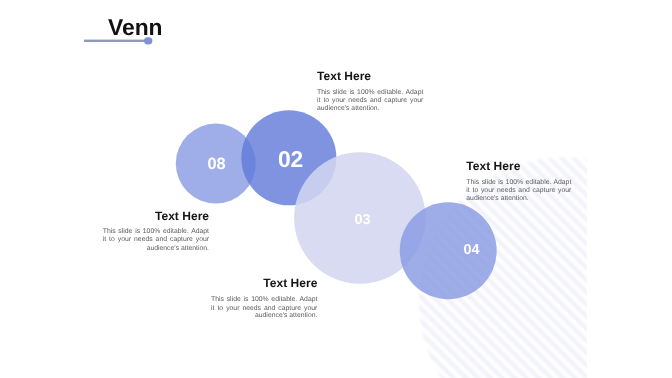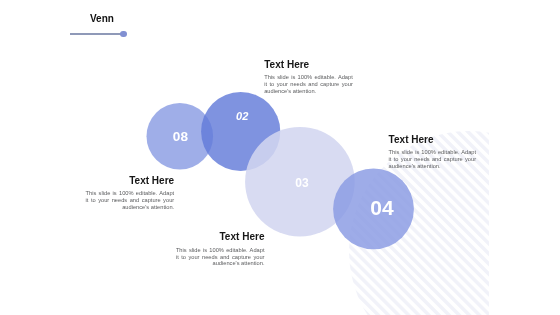--- a/index.html
+++ b/index.html
@@ -1,18 +1,18 @@
 <!DOCTYPE html>
 <html><head>
 <meta charset="utf-8">
 <style>
   html,body{margin:0;padding:0;}
   body{width:560px;height:315px;background:#ffffff;font-family:"Liberation Sans",sans-serif;overflow:hidden;-webkit-font-smoothing:antialiased;}
   #slide{position:relative;width:560px;height:315px;background:#fff;overflow:hidden;}
-  .title{position:absolute;opacity:0.999;left:90px;top:13px;font-size:10px;font-weight:bold;color:#111;letter-spacing:0;}
+  .title{position:absolute;opacity:0.999;left:90px;top:13px;font-size:19px;font-weight:bold;color:#111;letter-spacing:0;}
   .rule{position:absolute;left:70px;top:32.9px;width:53px;height:1.7px;background:#8f99b8;}
   .knob{position:absolute;left:119.9px;top:30.5px;width:6.9px;height:6.9px;border-radius:50%;background:#8190d2;}
   svg.stage{position:absolute;left:0;top:0;width:560px;height:315px;}
   .num{position:absolute;opacity:0.999;color:#fff;font-size:13.6px;font-weight:bold;transform:translate(-50%,-50%);}
   .blk{position:absolute;opacity:0.999;}
   .blk h4{margin:0;font-size:10px;font-weight:bold;color:#171717;letter-spacing:0.02px;}
   .blk p{margin:4.5px 0 0 0;font-size:5.7px;line-height:6.9px;color:#5b5c5e;text-align:justify;text-align-last:left;}
   .blk.ra{text-align:right;}
   .blk.ra p{text-align-last:right;}
 </style>
@@ -43,23 +43,23 @@
       <circle cx="299.9" cy="181.7" r="54.8" fill="#d2d6f0" opacity="0.865"></circle>
       <circle cx="373.5" cy="208.9" r="40.4" fill="#8899e3" opacity="0.815"></circle>
     </g>
   </svg>
 
   <div class="title">Venn</div>
   <div class="rule"></div>
   <div class="knob"></div>
 
   <div class="num" style="left: 180.4px; top: 136.2px; font-size: 13.6px;">08</div>
-  <div class="num" style="left: 242.2px; top: 116px; font-size: 11px; font-style: italic;">02</div>
+  <div class="num" style="left: 242.2px; top: 134px; font-size: 19px;">02</div>
   <div class="num" style="left: 302px; top: 183px; font-size: 12px;">03</div>
-  <div class="num" style="left: 382px; top: 207.9px; font-size: 21px;">04</div>
+  <div class="num" style="left: 393px; top: 207.9px; font-size: 12px;">04</div>
 
   <div class="blk" style="left:264.2px;top:58.6px;width:88.6px;text-align:left">
     <h4>Text Here</h4>
     <p>This slide is 100% editable. Adapt it to your needs and capture your audience's attention.</p>
   </div>
 
   <div class="blk ra" style="left:85.6px;top:174.5px;width:88.6px">
     <h4>Text Here</h4>
     <p>This slide is 100% editable. Adapt it to your needs and capture your audience's attention.</p>
   </div>

